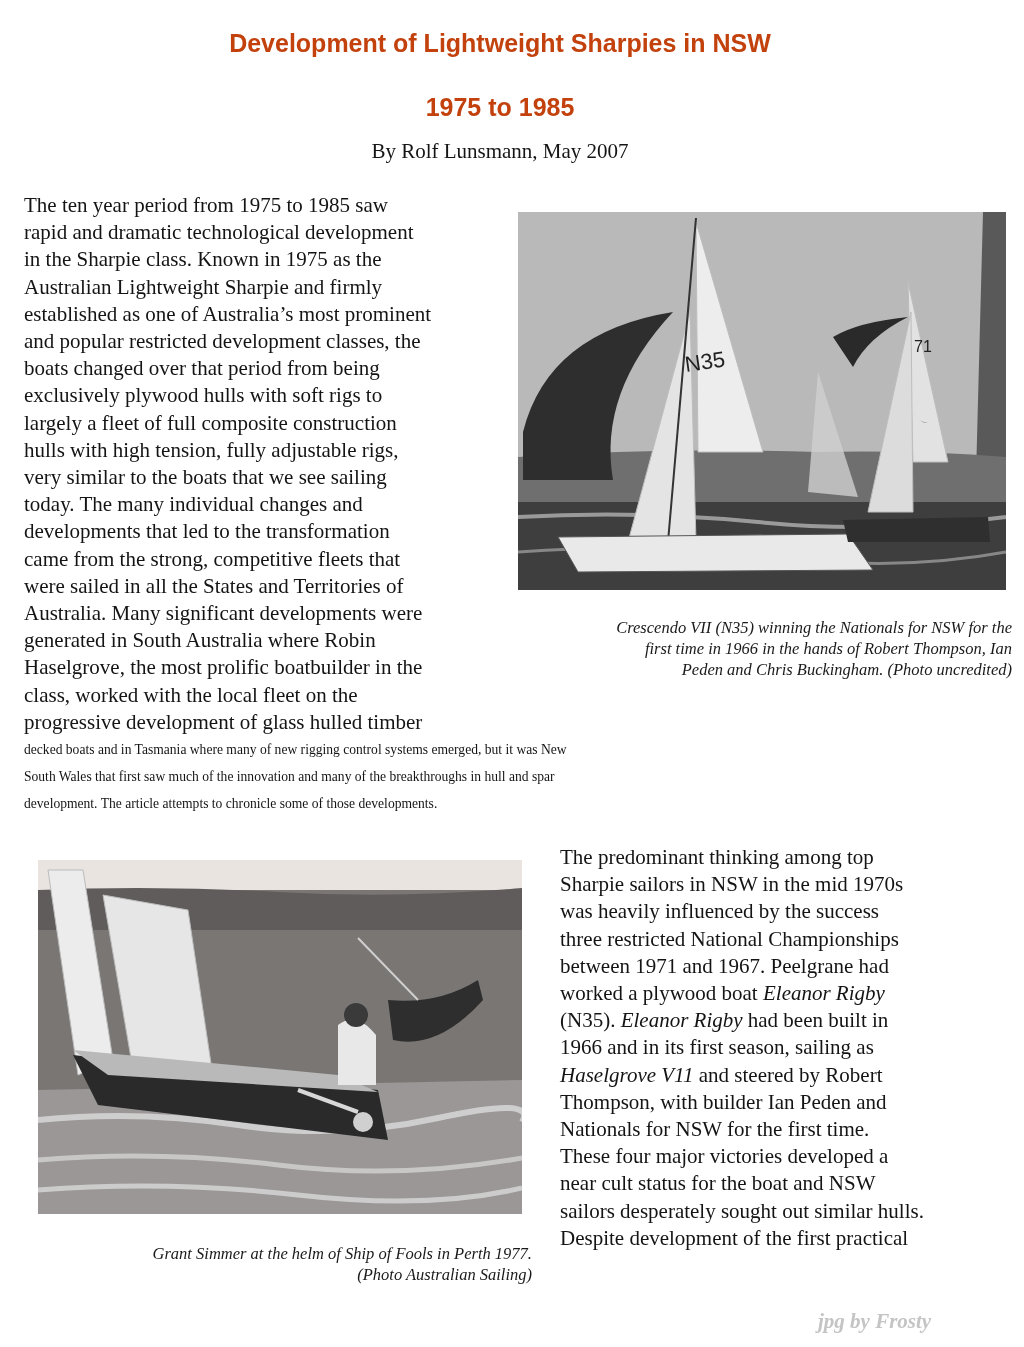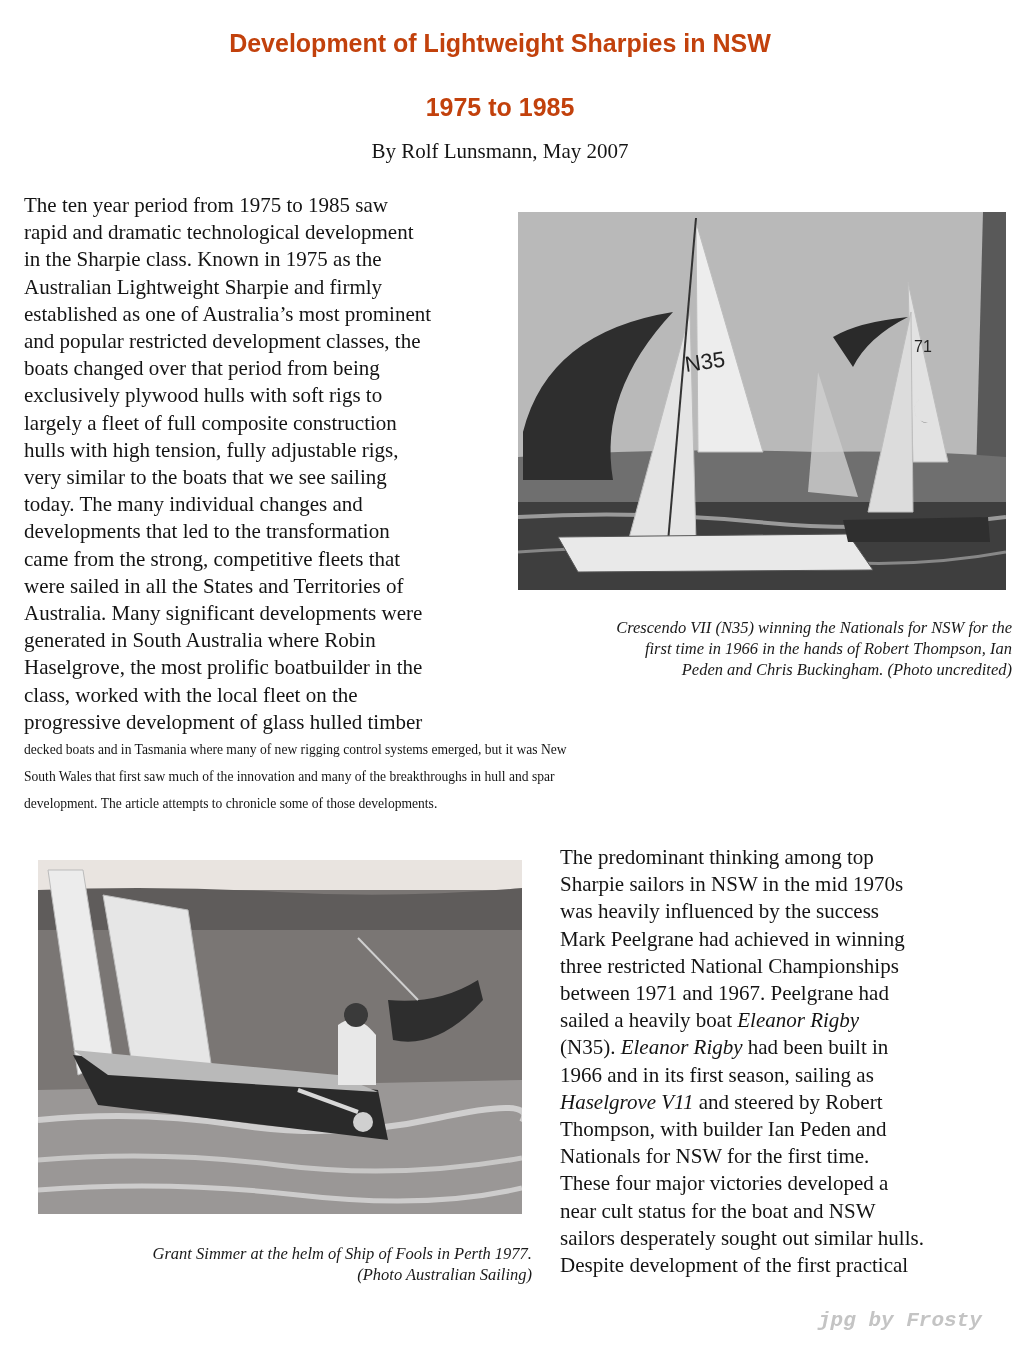--- a/index.html
+++ b/index.html
@@ -30,21 +30,21 @@
   .photo svg { position: absolute; left: 0; top: 0; width: 100%; height: 100%; }
   .caption {
     position: absolute; text-align: right;
     font-family: "Liberation Serif", serif; font-style: italic; font-size: 16.5px; line-height: 21px; color: #1a1a1a;
   }
   #caption1 { left: 516px; top: 617px; width: 496px; }
   #caption2 { left: 40px; top: 1243px; width: 492px; }
   .caption .ln { display: block; white-space: nowrap; }
   .watermark {
     position: absolute; left: 818px; top: 1309px;
-    font-family: Liberation Mono, monospace; font-style: italic; font-weight: bold; font-size: 21px; color: #c4c4c4;
+    font-family: Liberation Serif, serif; font-style: italic; font-weight: bold; font-size: 21px; color: #c4c4c4;
   }
   i.em { font-style: italic; }
 </style>
 </head>
 <body>
 
 <h1 class="title" id="title1">Development of Lightweight Sharpies in NSW</h1>
 <h2 class="title" id="title2">1975 to 1985</h2>
 <div class="byline">By Rolf Lunsmann, May 2007</div>
 
@@ -130,24 +130,23 @@
 
 <div class="caption" id="caption2">
     <span class="ln">Grant Simmer at the helm of Ship of Fools in Perth 1977.</span>
     <span class="ln">(Photo Australian Sailing)</span>
   </div>
 
 <div class="col" id="right-col">
     <span class="ln"><span>The predominant thinking among top</span></span>
     <span class="ln"><span>Sharpie sailors in NSW in the mid 1970s</span></span>
     <span class="ln"><span>was heavily influenced by the success</span></span>
-    <span class="ln"><span>Mark Peelgrane had achieved in winning</span></span>
     <span class="ln"><span>three restricted National Championships</span></span>
     <span class="ln"><span>between 1971 and 1967.  Peelgrane had</span></span>
-    <span class="ln"><span>sailed a heavily boat </span><i class="em">Eleanor Rigby</i></span>
+    <span class="ln"><span>worked a plywood boat </span><i class="em">Eleanor Rigby</i></span>
     <span class="ln"><span>(N35).  </span><i class="em">Eleanor Rigby</i><span> had been built in</span></span>
     <span class="ln"><span>1966 and in its first season, sailing as</span></span>
     <span class="ln"><i class="em">Haselgrove V11</i><span> and steered by Robert</span></span>
     <span class="ln"><span>Thompson, with builder Ian Peden and</span></span>
     <span class="ln"><span>Nationals for NSW for the first time.</span></span>
     <span class="ln"><span>These four major victories developed a</span></span>
     <span class="ln"><span>near cult status for the boat and NSW</span></span>
     <span class="ln"><span>sailors desperately sought out similar hulls.</span></span>
     <span class="ln"><span>Despite development of the first practical</span></span>
   </div>

